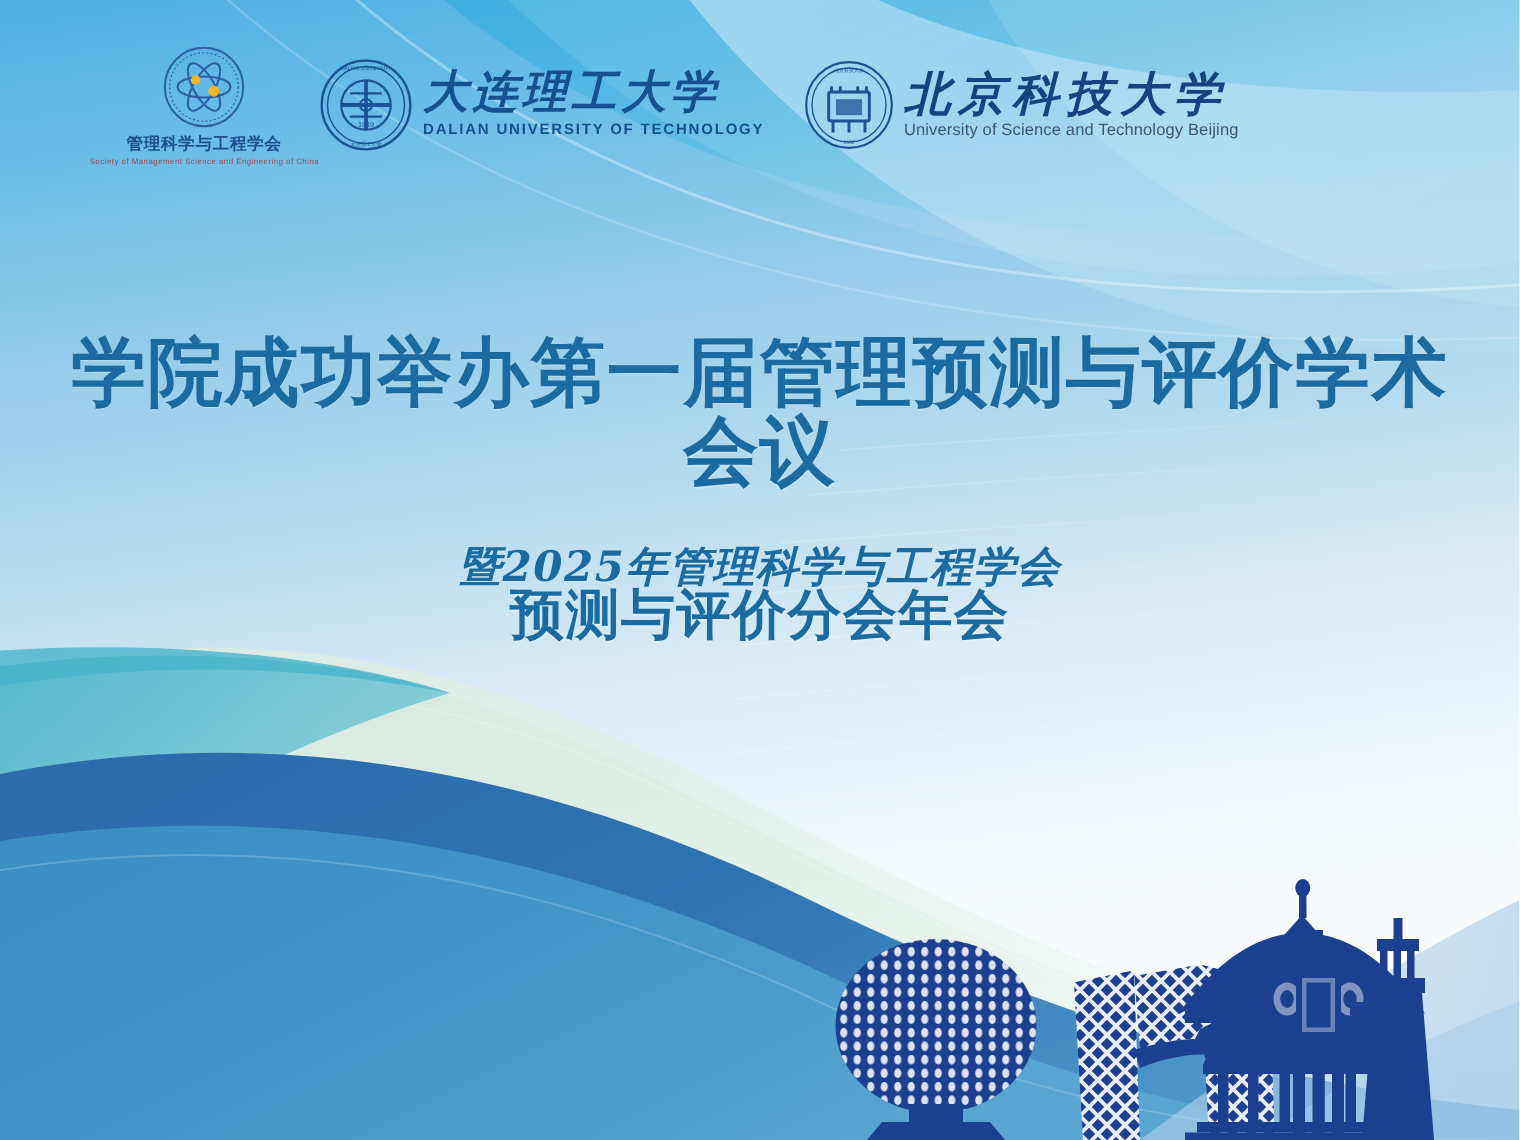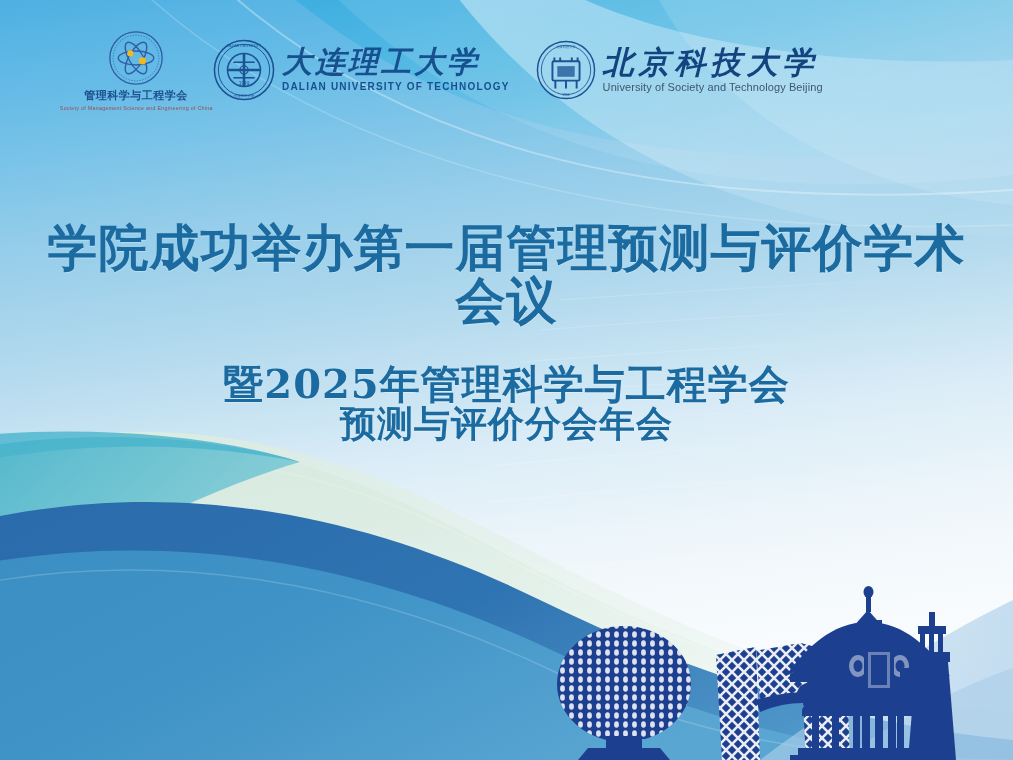--- a/index.html
+++ b/index.html
@@ -57,21 +57,21 @@
   .title-block{
     position:absolute;left:0;right:0;top:222px;text-align:center;z-index:30;
     padding:0 40px;
   }
   .tline{
     font-family:"DejaVu Serif","Liberation Serif",serif;
     font-weight:700;color:#1b6ba1;
     text-shadow:0 1px 0 rgba(255,255,255,.28);
   }
   .tline1{font-size:50px;letter-spacing:1px;line-height:1.05;}
-  .tline2{font-size:40px;letter-spacing:1px;margin-top:36px;line-height:1.05;}
+  .tline2{font-size:28px;letter-spacing:1px;margin-top:36px;line-height:1.05;font-style:italic;}
   .tline3{font-size:36px;letter-spacing:1px;line-height:1.05;}
 </style>
 </head>
 <body>
 
 <div id="slide">
 
   <svg class="layer" viewBox="0 0 1013 760" preserveAspectRatio="none">
     <defs>
       <linearGradient id="gSky" x1="0" y1="0" x2="0.18" y2="1">
@@ -328,21 +328,21 @@
           <path d="M20,42 v8 M42,42 v8 M31,42 v8"></path>
         </g>
         <rect x="22" y="27" width="18" height="11" fill="#1b5394" opacity=".75"></rect>
         <g fill="#1b5394" font-size="3.4" font-family="'Liberation Sans',sans-serif">
           <text x="31" y="8" text-anchor="middle">北京科技大学</text>
           <text x="31" y="58" text-anchor="middle">1952</text>
         </g>
       </svg>
       <div class="ustb-text">
         <div class="ustb-cn">北京科技大学</div>
-        <div class="ustb-en">University of Society and Technology Beijing</div>
+        <div class="ustb-en">University of Science and Technology Beijing</div>
       </div>
     </div>
   </div>
 
   <div class="title-block">
     <div class="tline tline1">学院成功举办第一届管理预测与评价学术会议</div>
     <div class="tline tline2">暨2025年管理科学与工程学会</div>
     <div class="tline tline3">预测与评价分会年会</div>
   </div>
 

